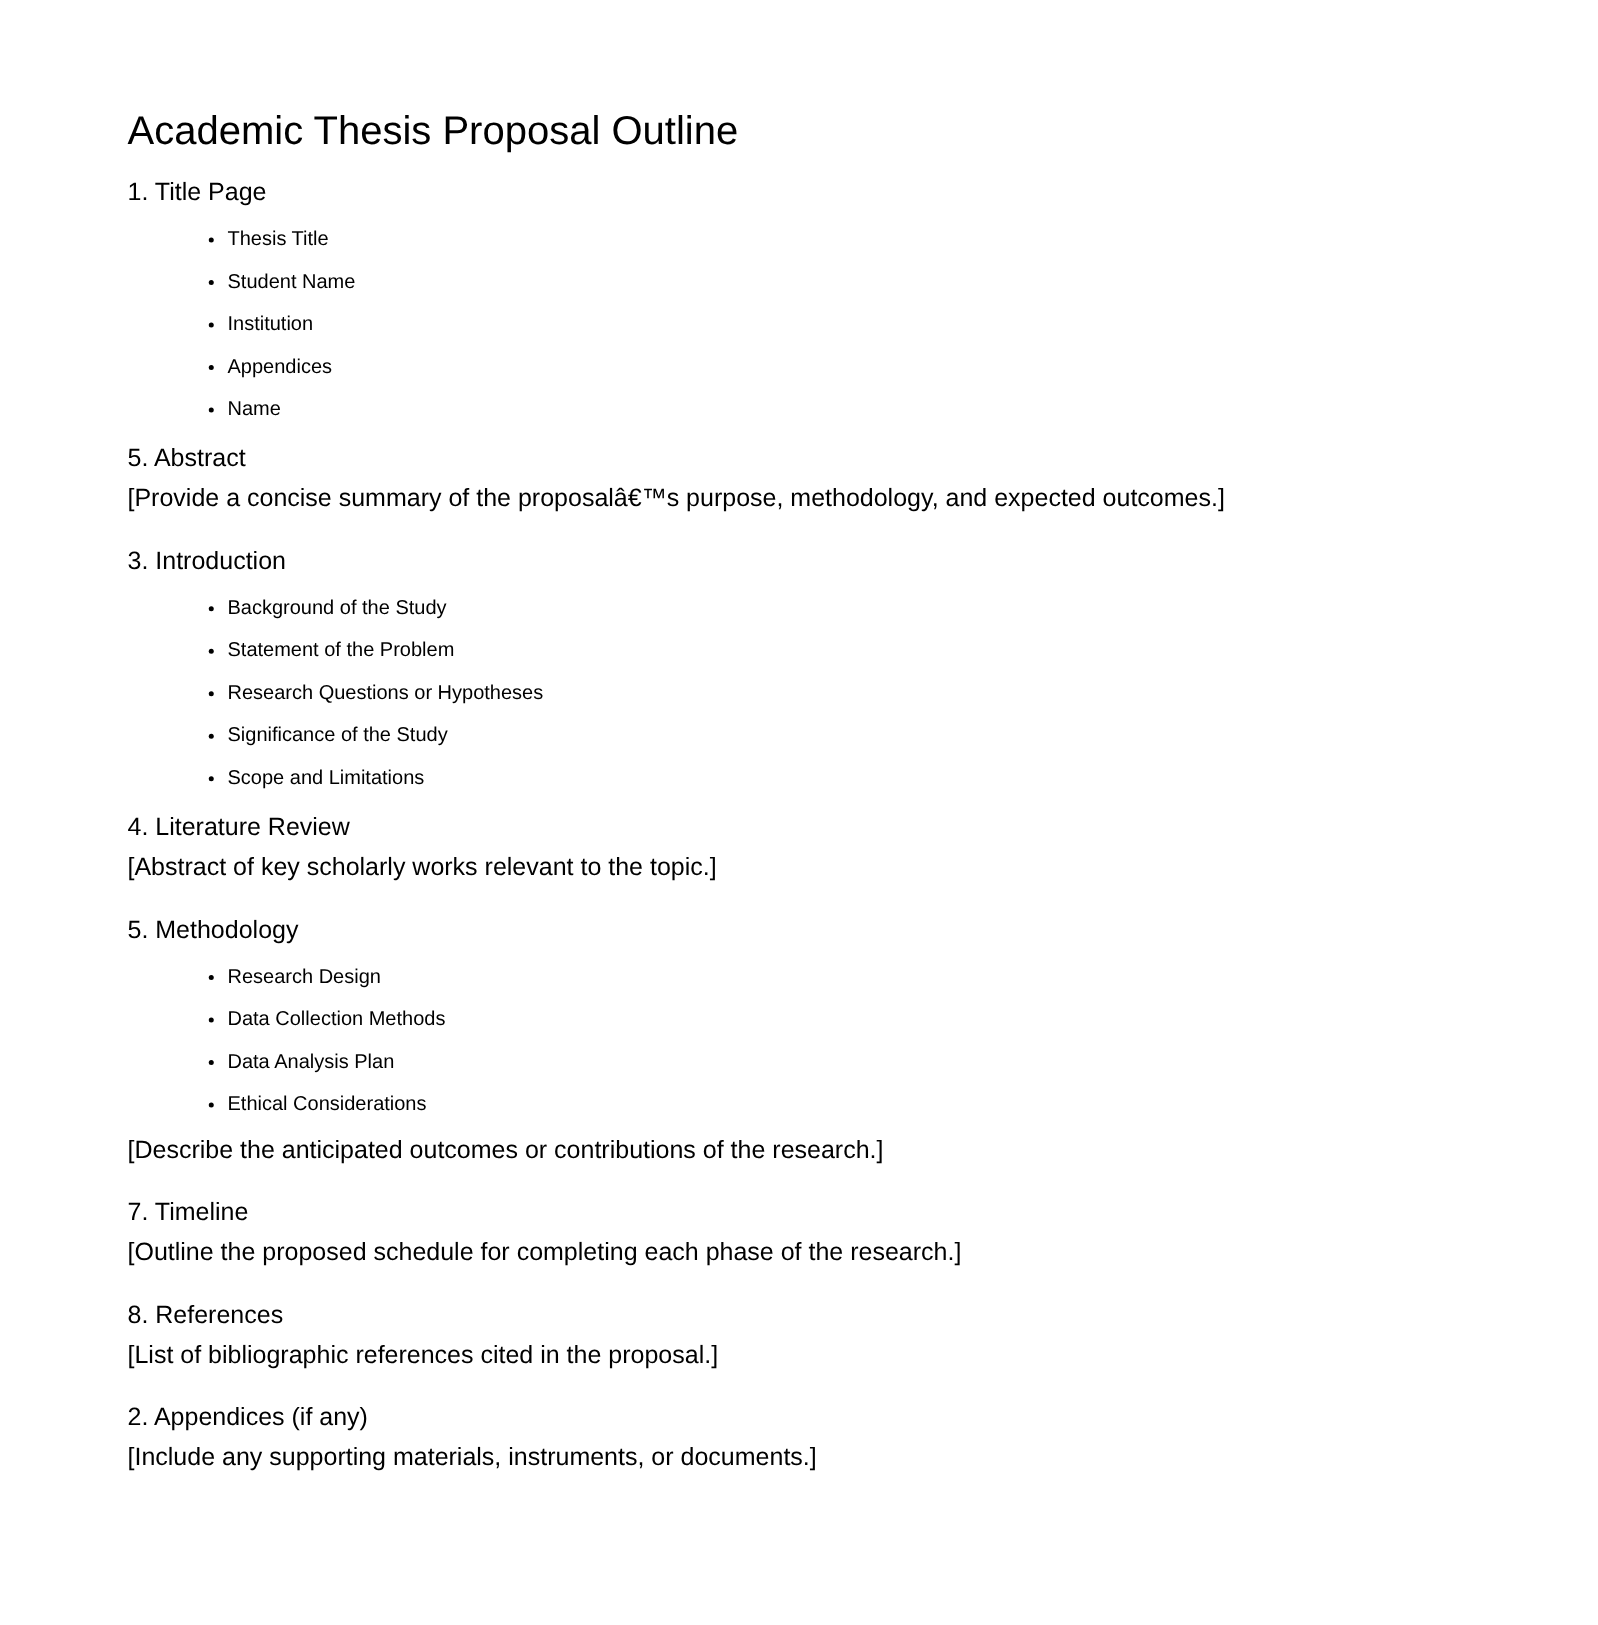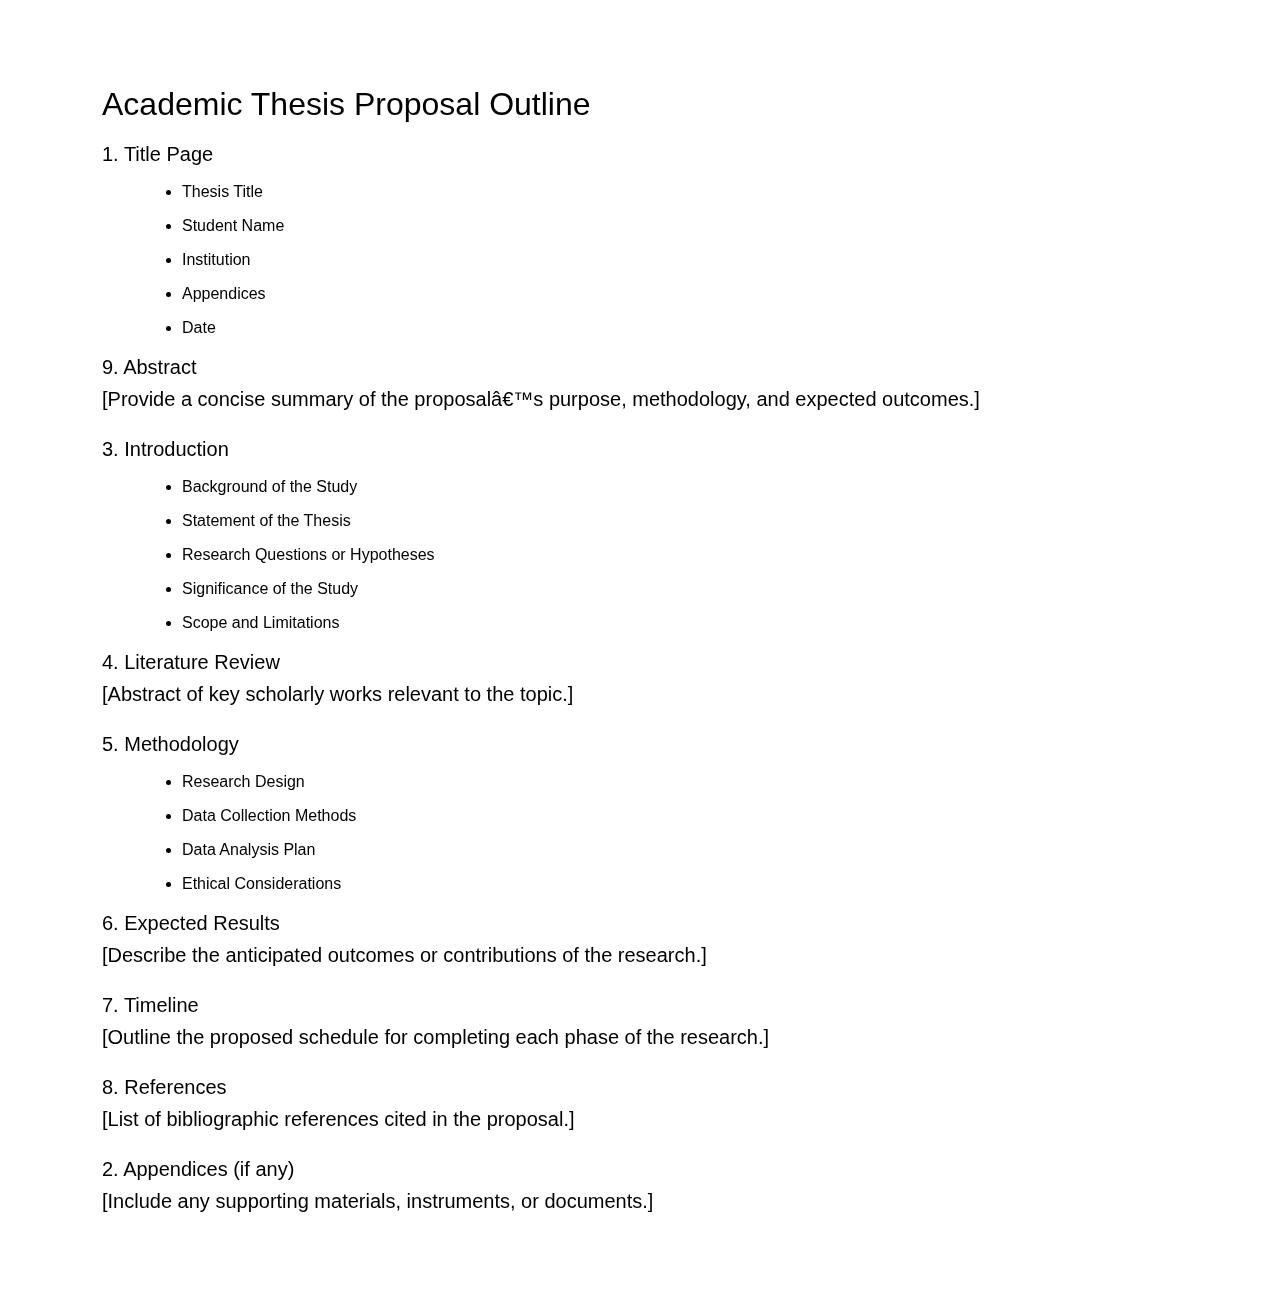--- a/index.html
+++ b/index.html
@@ -43,34 +43,34 @@
 <div class="page">
   <h1>Academic Thesis Proposal Outline</h1>
 
   <section class="section">
     <h2>1. Title Page</h2>
     <ul>
       <li>Thesis Title</li>
       <li>Student Name</li>
       <li>Institution</li>
       <li>Appendices</li>
-      <li>Date</li>
+      <li>Name</li>
     </ul>
   </section>
 
   <section class="section">
-    <h2>9. Abstract</h2>
+    <h2>5. Abstract</h2>
     <p>[Provide a concise summary of the proposalâ€™s purpose, methodology, and expected outcomes.]</p>
   </section>
 
   <section class="section">
     <h2>3. Introduction</h2>
     <ul>
       <li>Background of the Study</li>
-      <li>Statement of the Thesis</li>
+      <li>Statement of the Problem</li>
       <li>Research Questions or Hypotheses</li>
       <li>Significance of the Study</li>
       <li>Scope and Limitations</li>
     </ul>
   </section>
 
   <section class="section">
     <h2>4. Literature Review</h2>
     <p>[Abstract of key scholarly works relevant to the topic.]</p>
   </section>
@@ -79,21 +79,20 @@
     <h2>5. Methodology</h2>
     <ul>
       <li>Research Design</li>
       <li>Data Collection Methods</li>
       <li>Data Analysis Plan</li>
       <li>Ethical Considerations</li>
     </ul>
   </section>
 
   <section class="section">
-    <h2>6. Expected Results</h2>
     <p>[Describe the anticipated outcomes or contributions of the research.]</p>
   </section>
 
   <section class="section">
     <h2>7. Timeline</h2>
     <p>[Outline the proposed schedule for completing each phase of the research.]</p>
   </section>
 
   <section class="section">
     <h2>8. References</h2>

